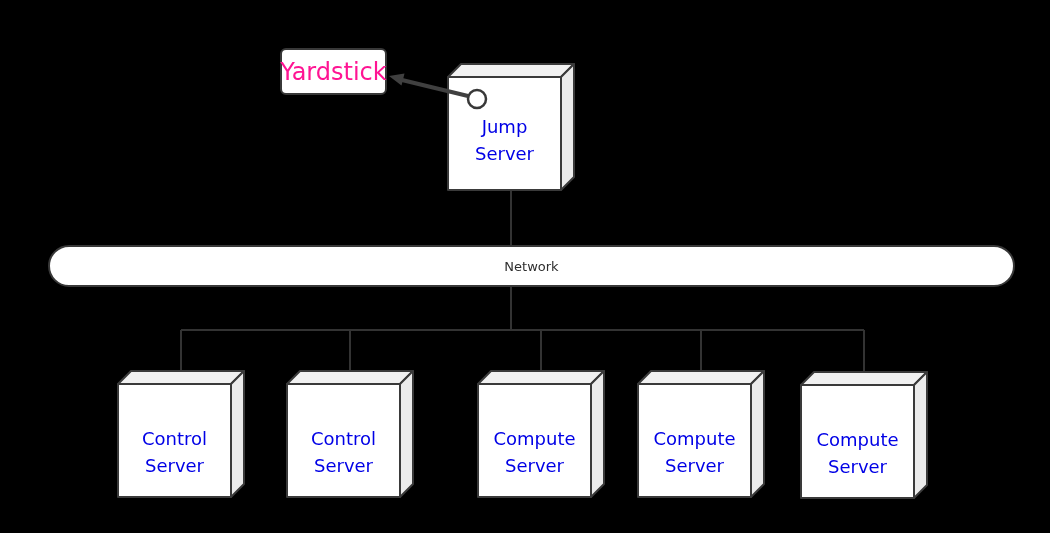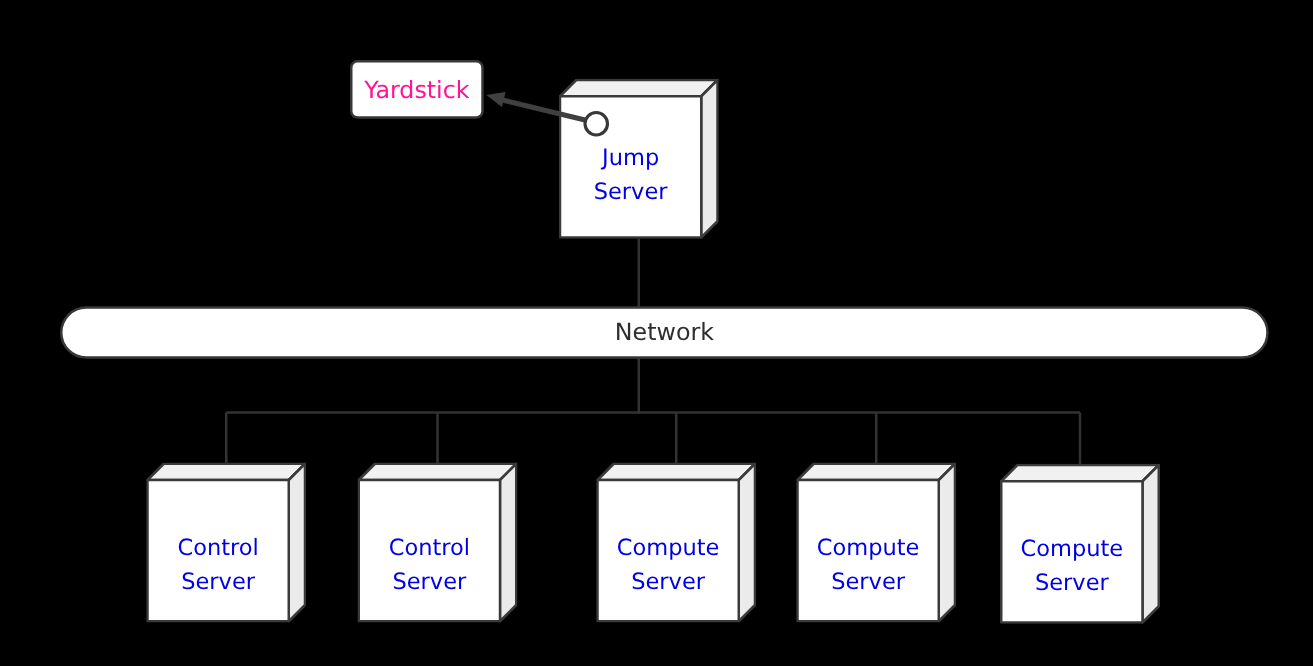--- a/index.html
+++ b/index.html
@@ -64,36 +64,36 @@
     top: 48px;
     width: 103px;
     height: 43px;
     background: #ffffff;
     border: 2px solid #383838;
     border-radius: 6px;
     display: flex;
     align-items: center;
     justify-content: center;
     color: #ff1493;
-    font-size: 19px;
+    font-size: 24px;
   }
   .network-bar {
     position: absolute;
     left: 48px;
     top: 245px;
     width: 963px;
     height: 38px;
     background: #ffffff;
     border: 2.5px solid #383838;
     border-radius: 21px;
     display: flex;
     align-items: center;
     justify-content: center;
     color: #2e2e2e;
-    font-size: 19px;
+    font-size: 13px;
   }
 </style>
 </head>
 <body>
 
 <div id="canvas">
 
   <svg class="layer">
 
     <line x1="511" y1="191" x2="511" y2="246" stroke="#333333" stroke-width="2"></line>

